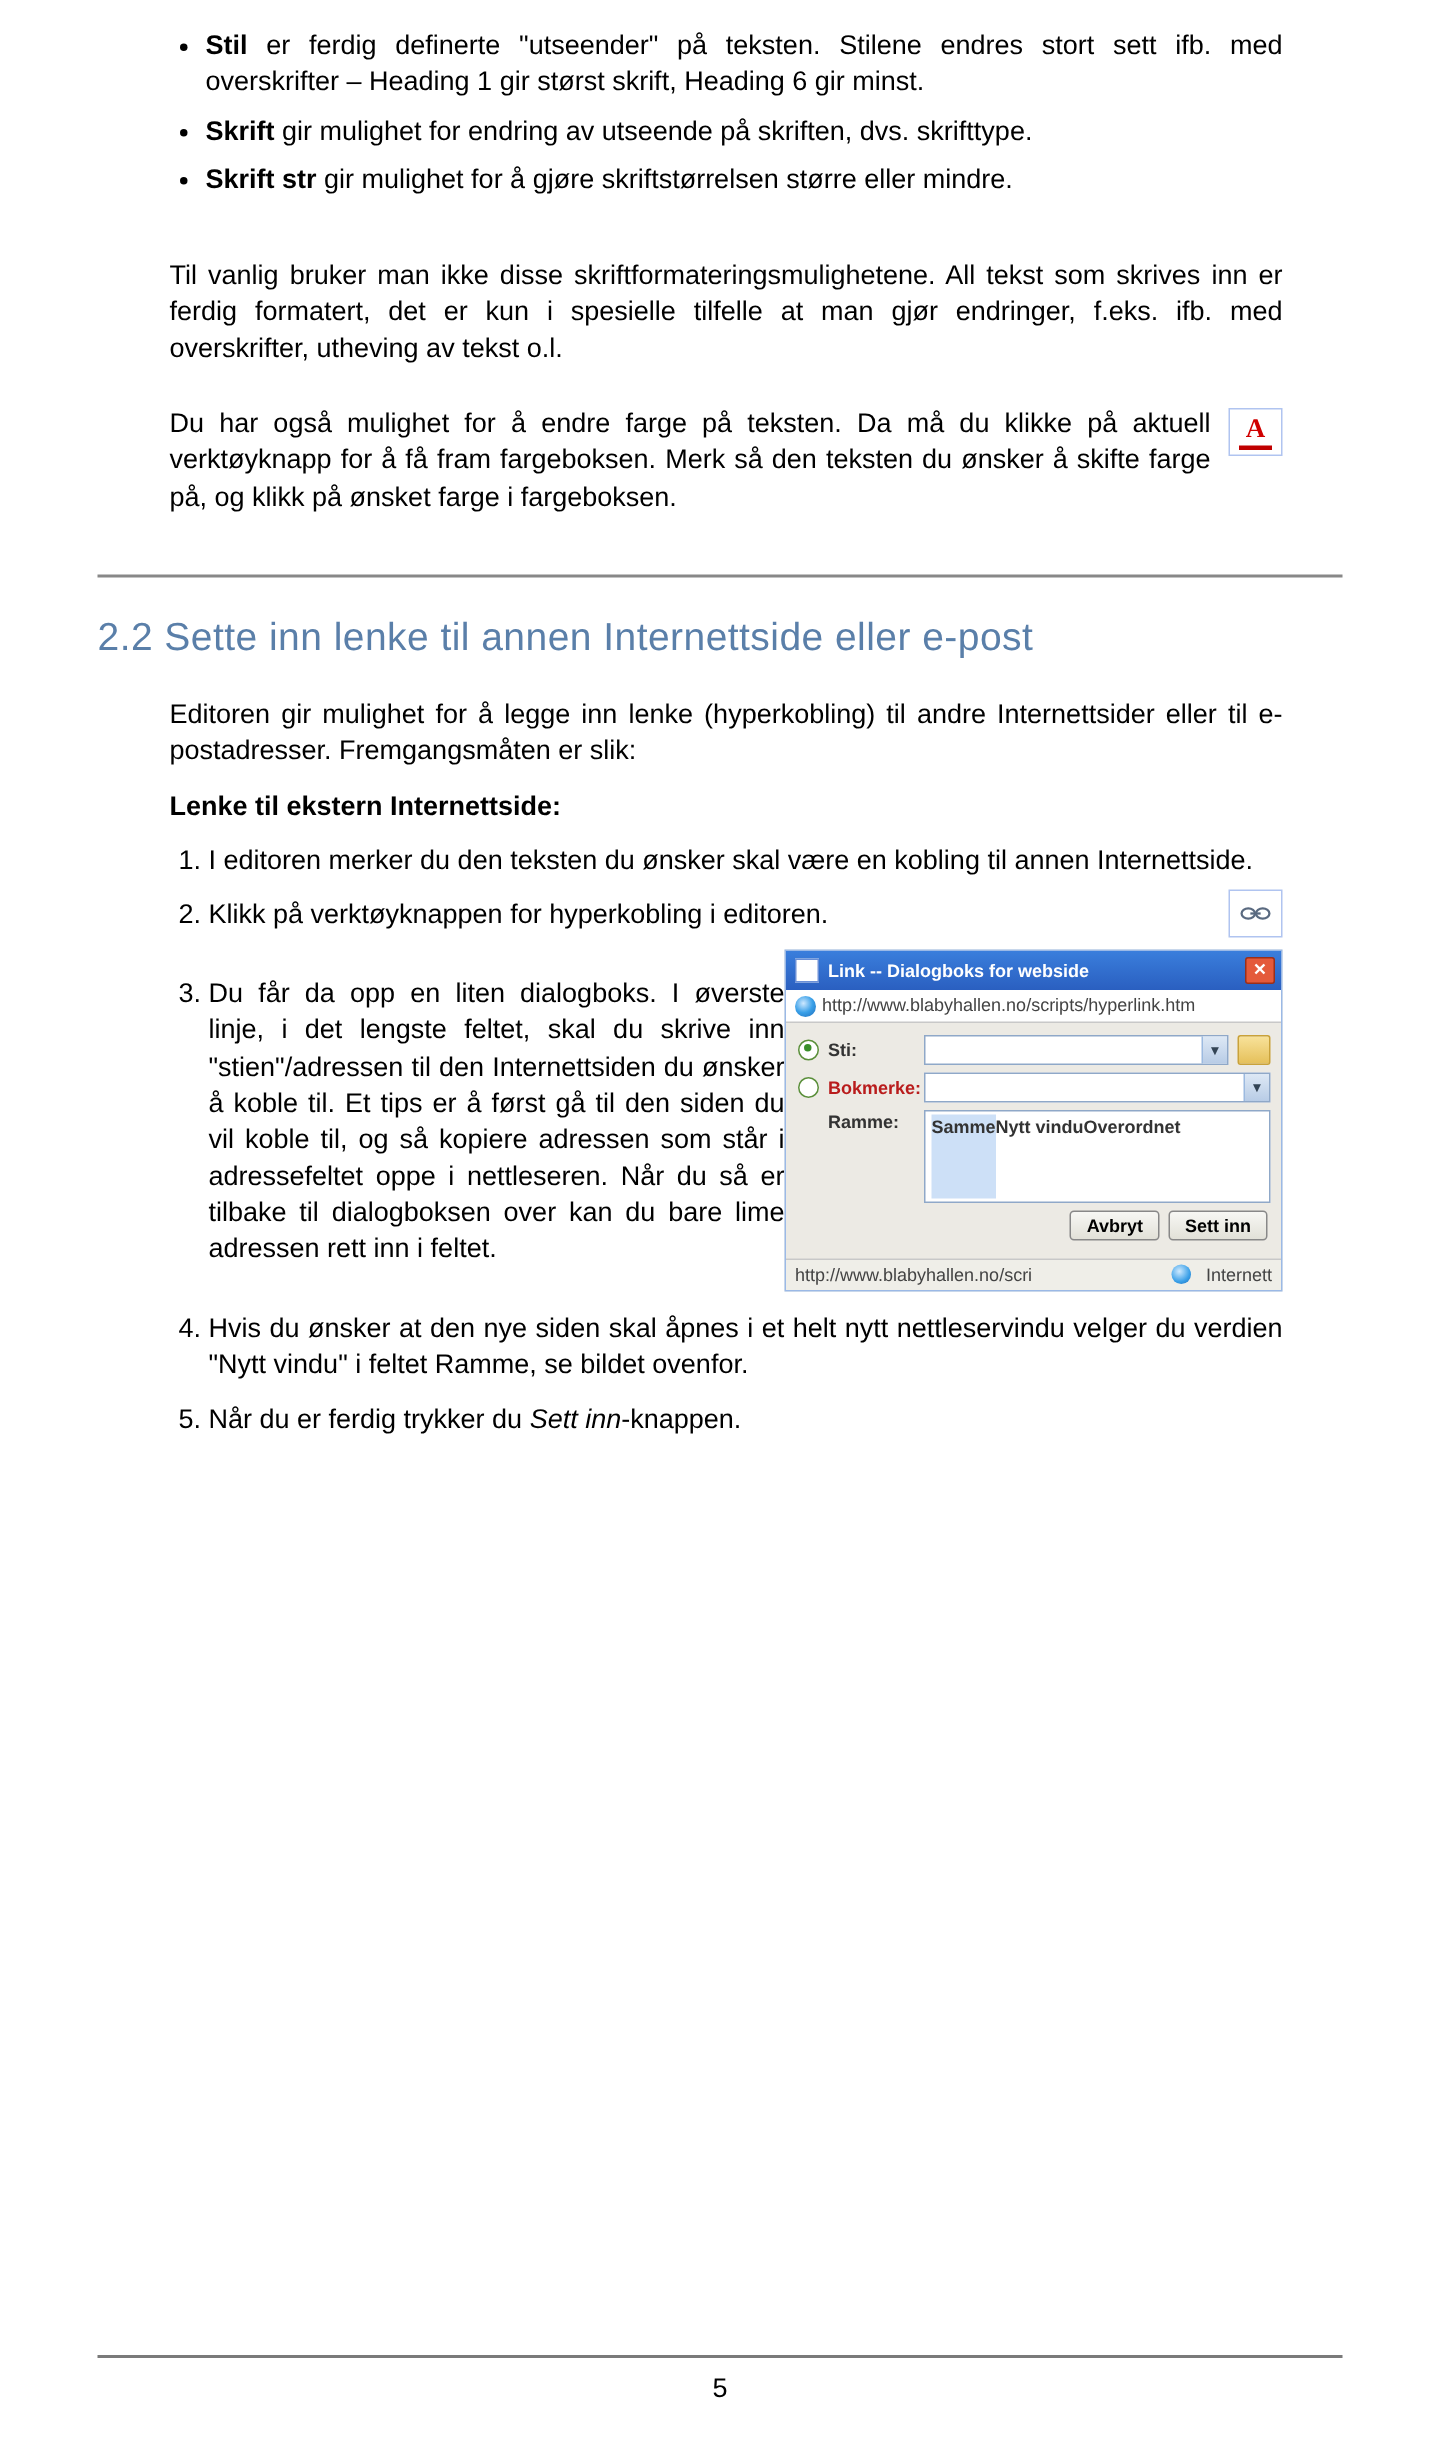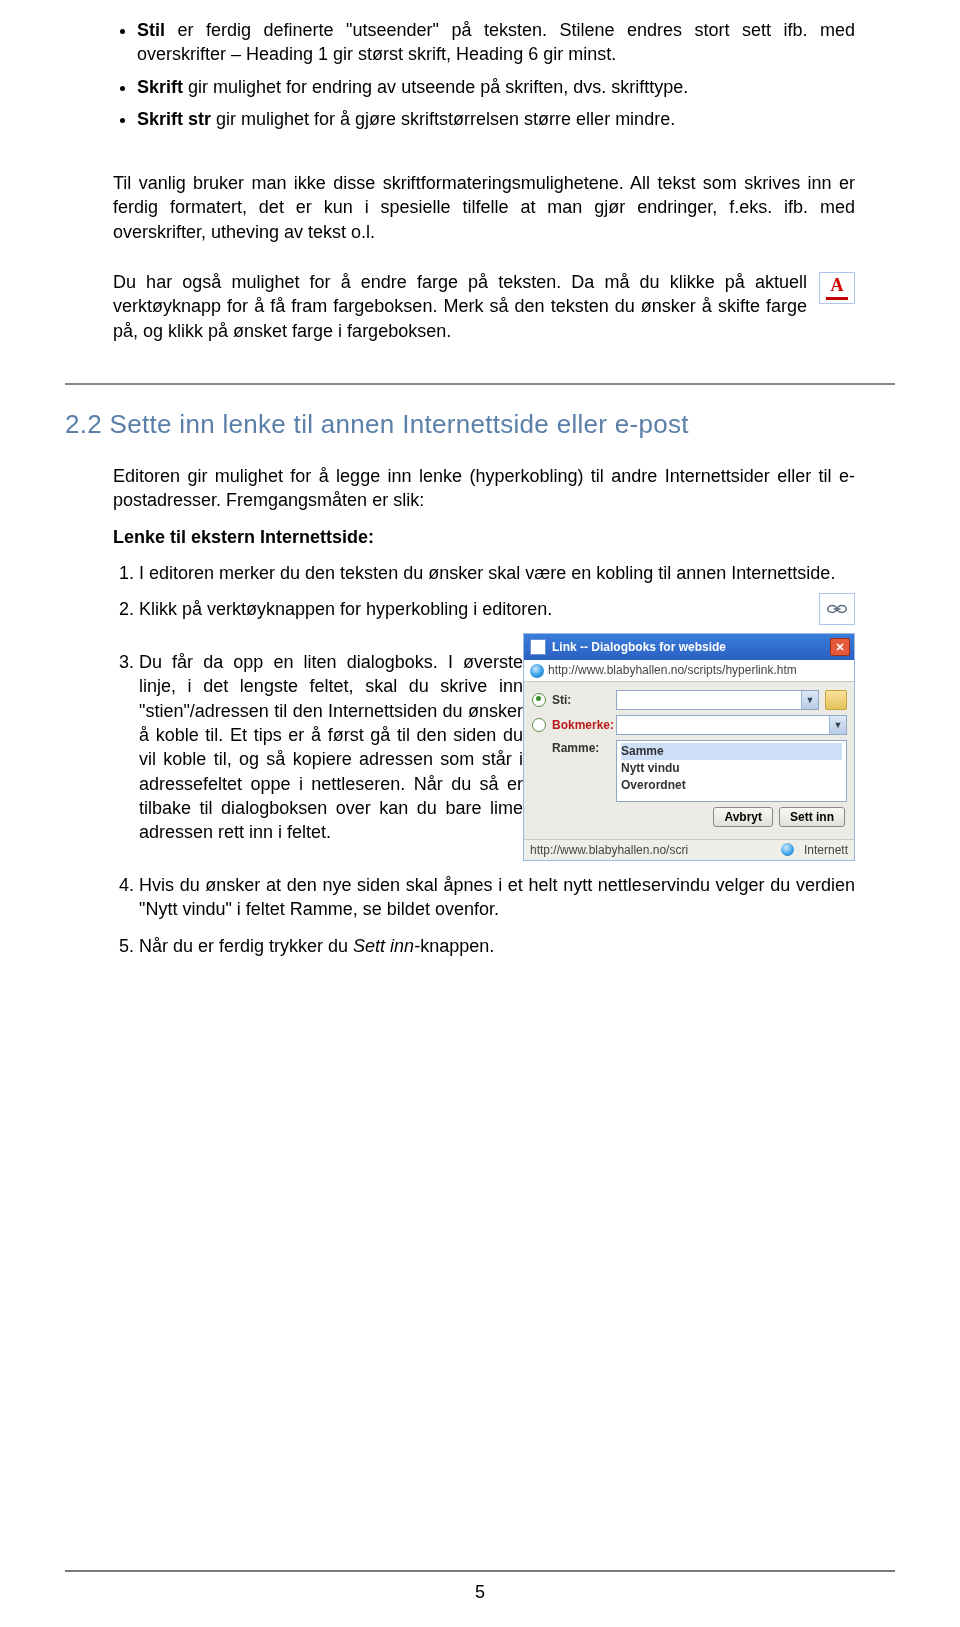--- a/index.html
+++ b/index.html
@@ -219,21 +219,20 @@
   .dlg .dropdown .arrow {
     position: absolute; right: 0; top: 0; width: 16px; height: 100%;
     background: linear-gradient(#dde8f5, #b8cce6);
     border-left: 1px solid #9cbae0;
     display: flex; align-items: center; justify-content: center;
     color: #345; font-size: 9px;
   }
   .dlg .dropdown.list {
     height: 56px;
     display: flex;
-    flex-direction: column;
     padding: 2px 4px;
     font-size: 12px;
   }
   .dlg .dropdown.list .opt { line-height: 1.45; }
   .dlg .dropdown.list .opt.sel {
     background: #cde0f7;
   }
   .dlg .folder-icon {
     width: 20px; height: 18px;
     background: linear-gradient(#f8e29a, #e5c05a);

